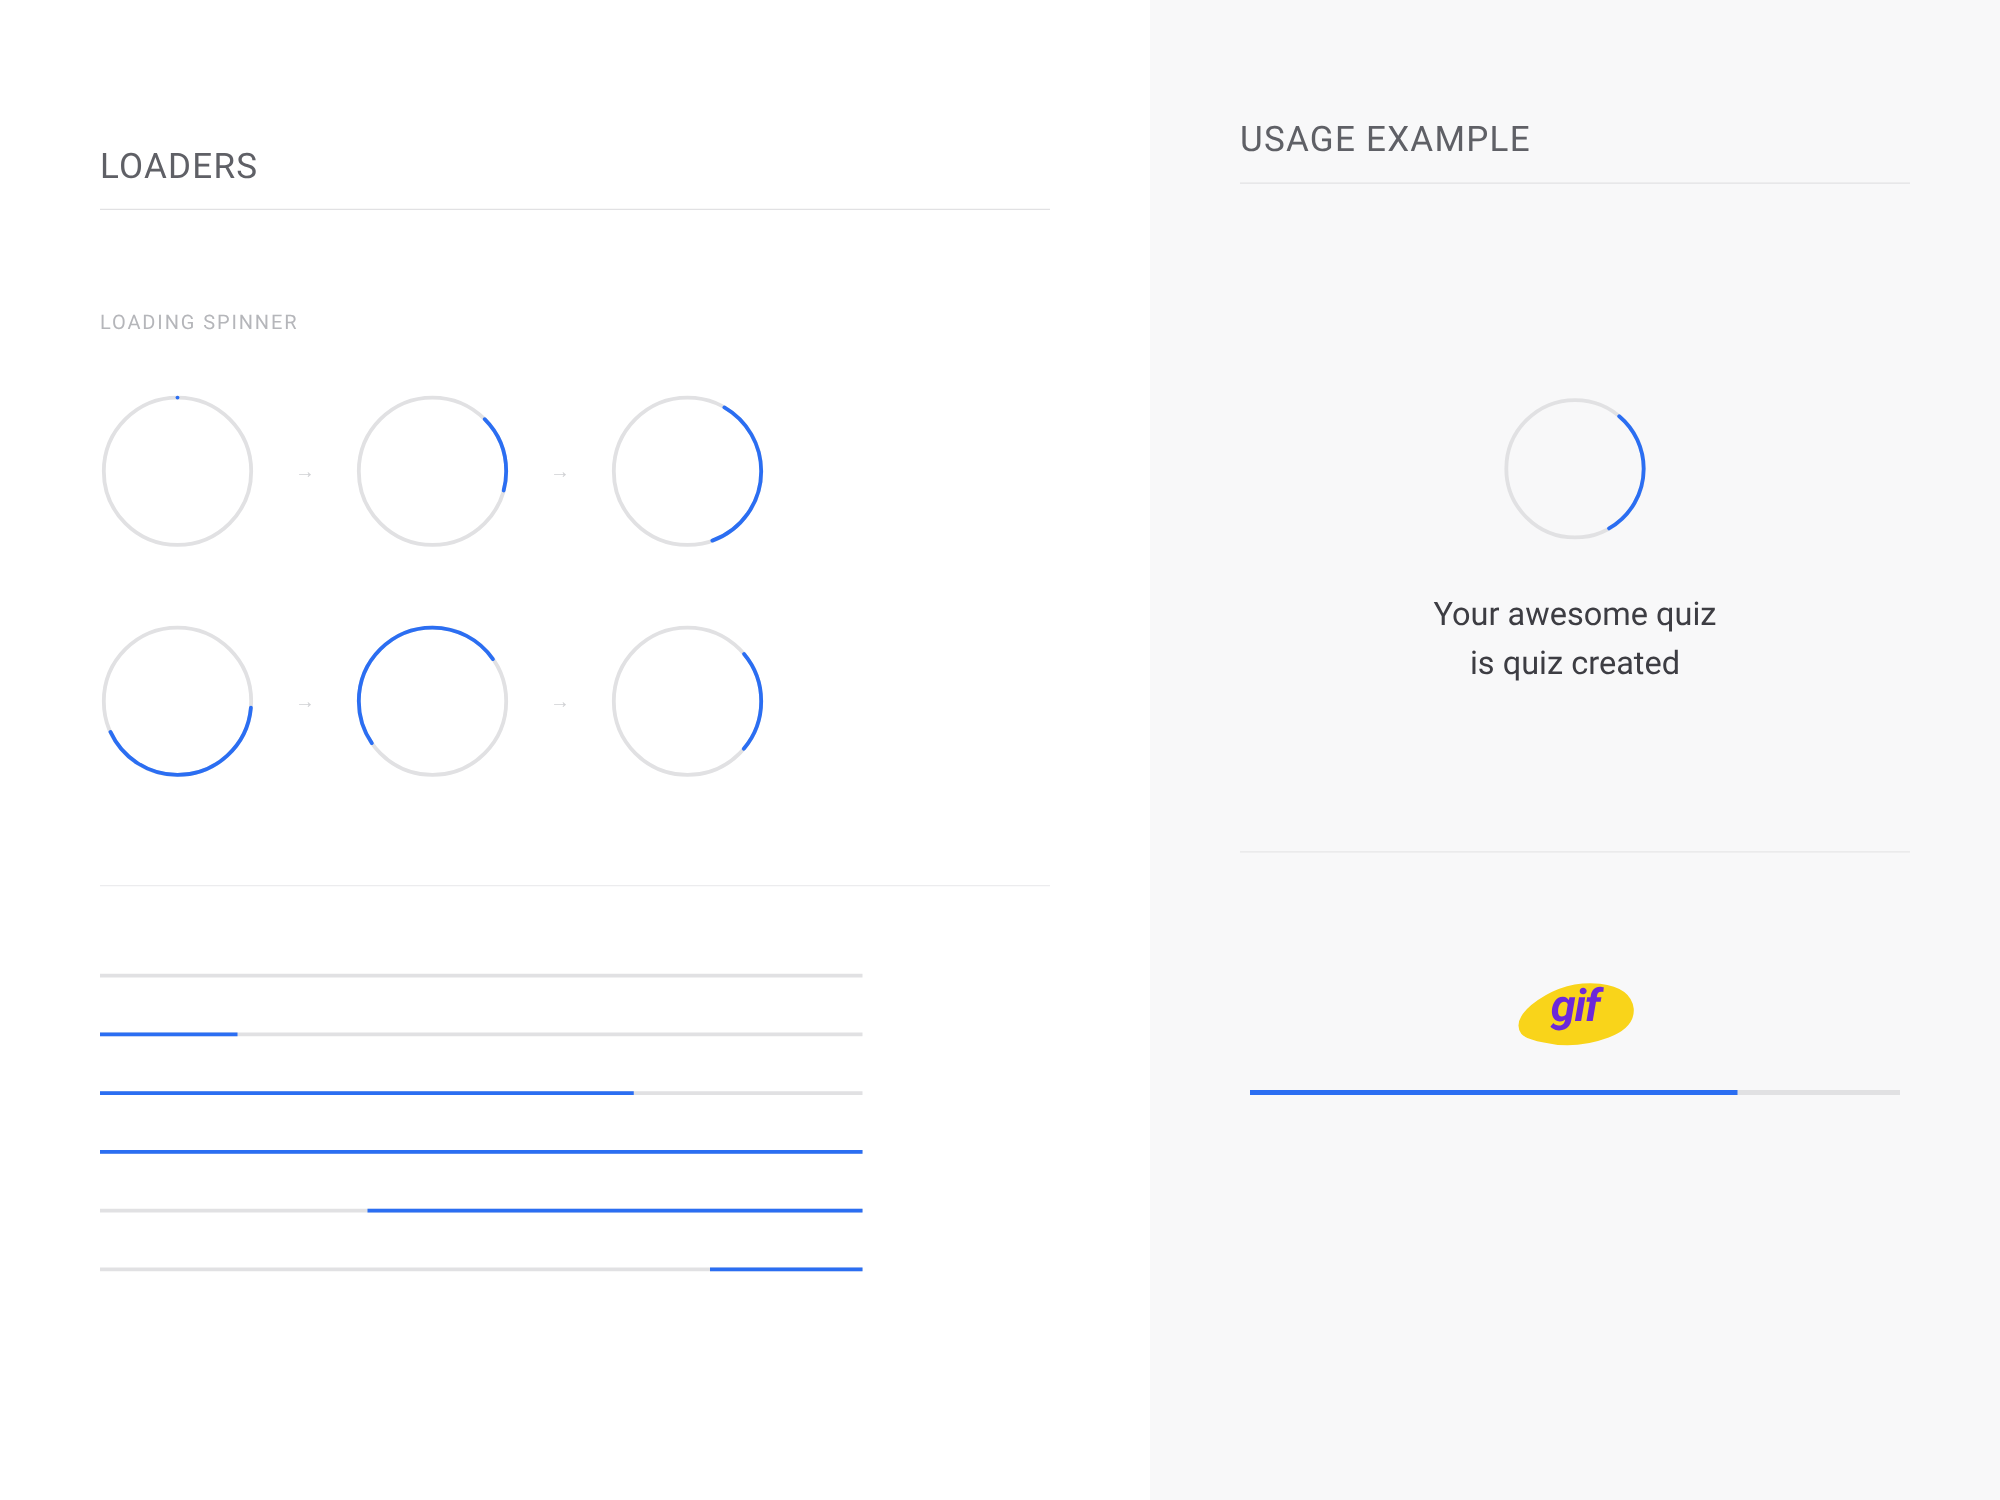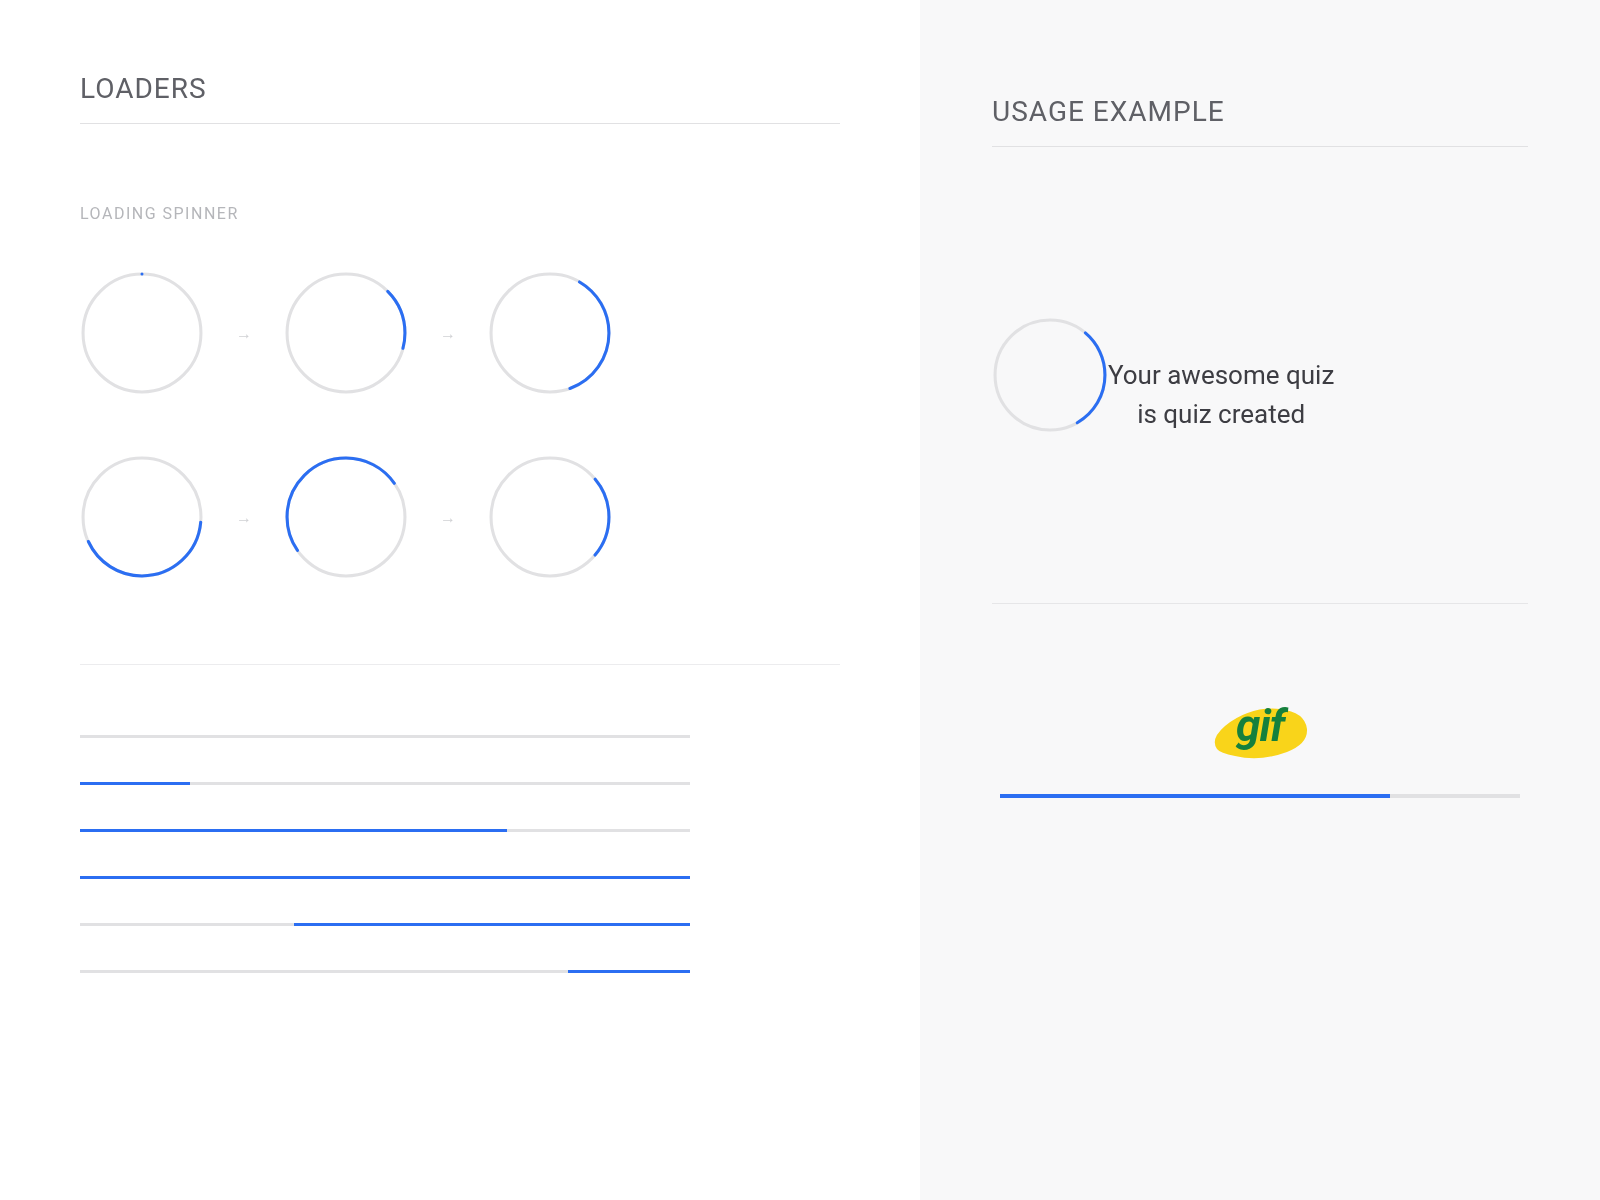--- a/index.html
+++ b/index.html
@@ -9,21 +9,21 @@
     }
     body {
       font-family: -apple-system, BlinkMacSystemFont, 'Segoe UI', Roboto, Helvetica, Arial, sans-serif;
       width: 1600px;
       height: 1200px;
       display: flex;
       background: #ffffff;
     }
     .left-panel {
       width: 920px;
-      padding: 72px 80px;
+      padding: 116px 80px;
       background: #ffffff;
     }
     .right-panel {
       flex: 1;
       padding: 95px 72px;
       background: #f8f8f9;
     }
     .section-title {
       font-size: 28px;
       font-weight: 400;
@@ -98,21 +98,21 @@
       position: relative;
     }
     .loading-bar-fill {
       position: absolute;
       height: 100%;
       background: #2b6ef2;
       top: 0;
     }
     .example-spinner-area {
       display: flex;
-      flex-direction: row;
+      flex-direction: column;
       align-items: center;
       padding-top: 90px;
       margin-bottom: 130px;
     }
     .example-spinner {
       width: 116px;
       height: 116px;
       margin-bottom: 40px;
     }
     .example-spinner svg {
@@ -148,23 +148,23 @@
       top: 0;
       left: 0;
       width: 100%;
       height: 100%;
     }
     .gif-text {
       position: absolute;
       top: 50%;
       left: 50%;
       transform: translate(-50%, -55%);
-      font-size: 44px;
+      font-size: 36px;
       font-weight: 700;
-      color: #15803d;
+      color: #6d28d9;
       font-style: italic;
       letter-spacing: -1px;
     }
     .example-bar {
       width: 520px;
       height: 4px;
       background: #e1e1e3;
       position: relative;
     }
     .example-bar-fill {

